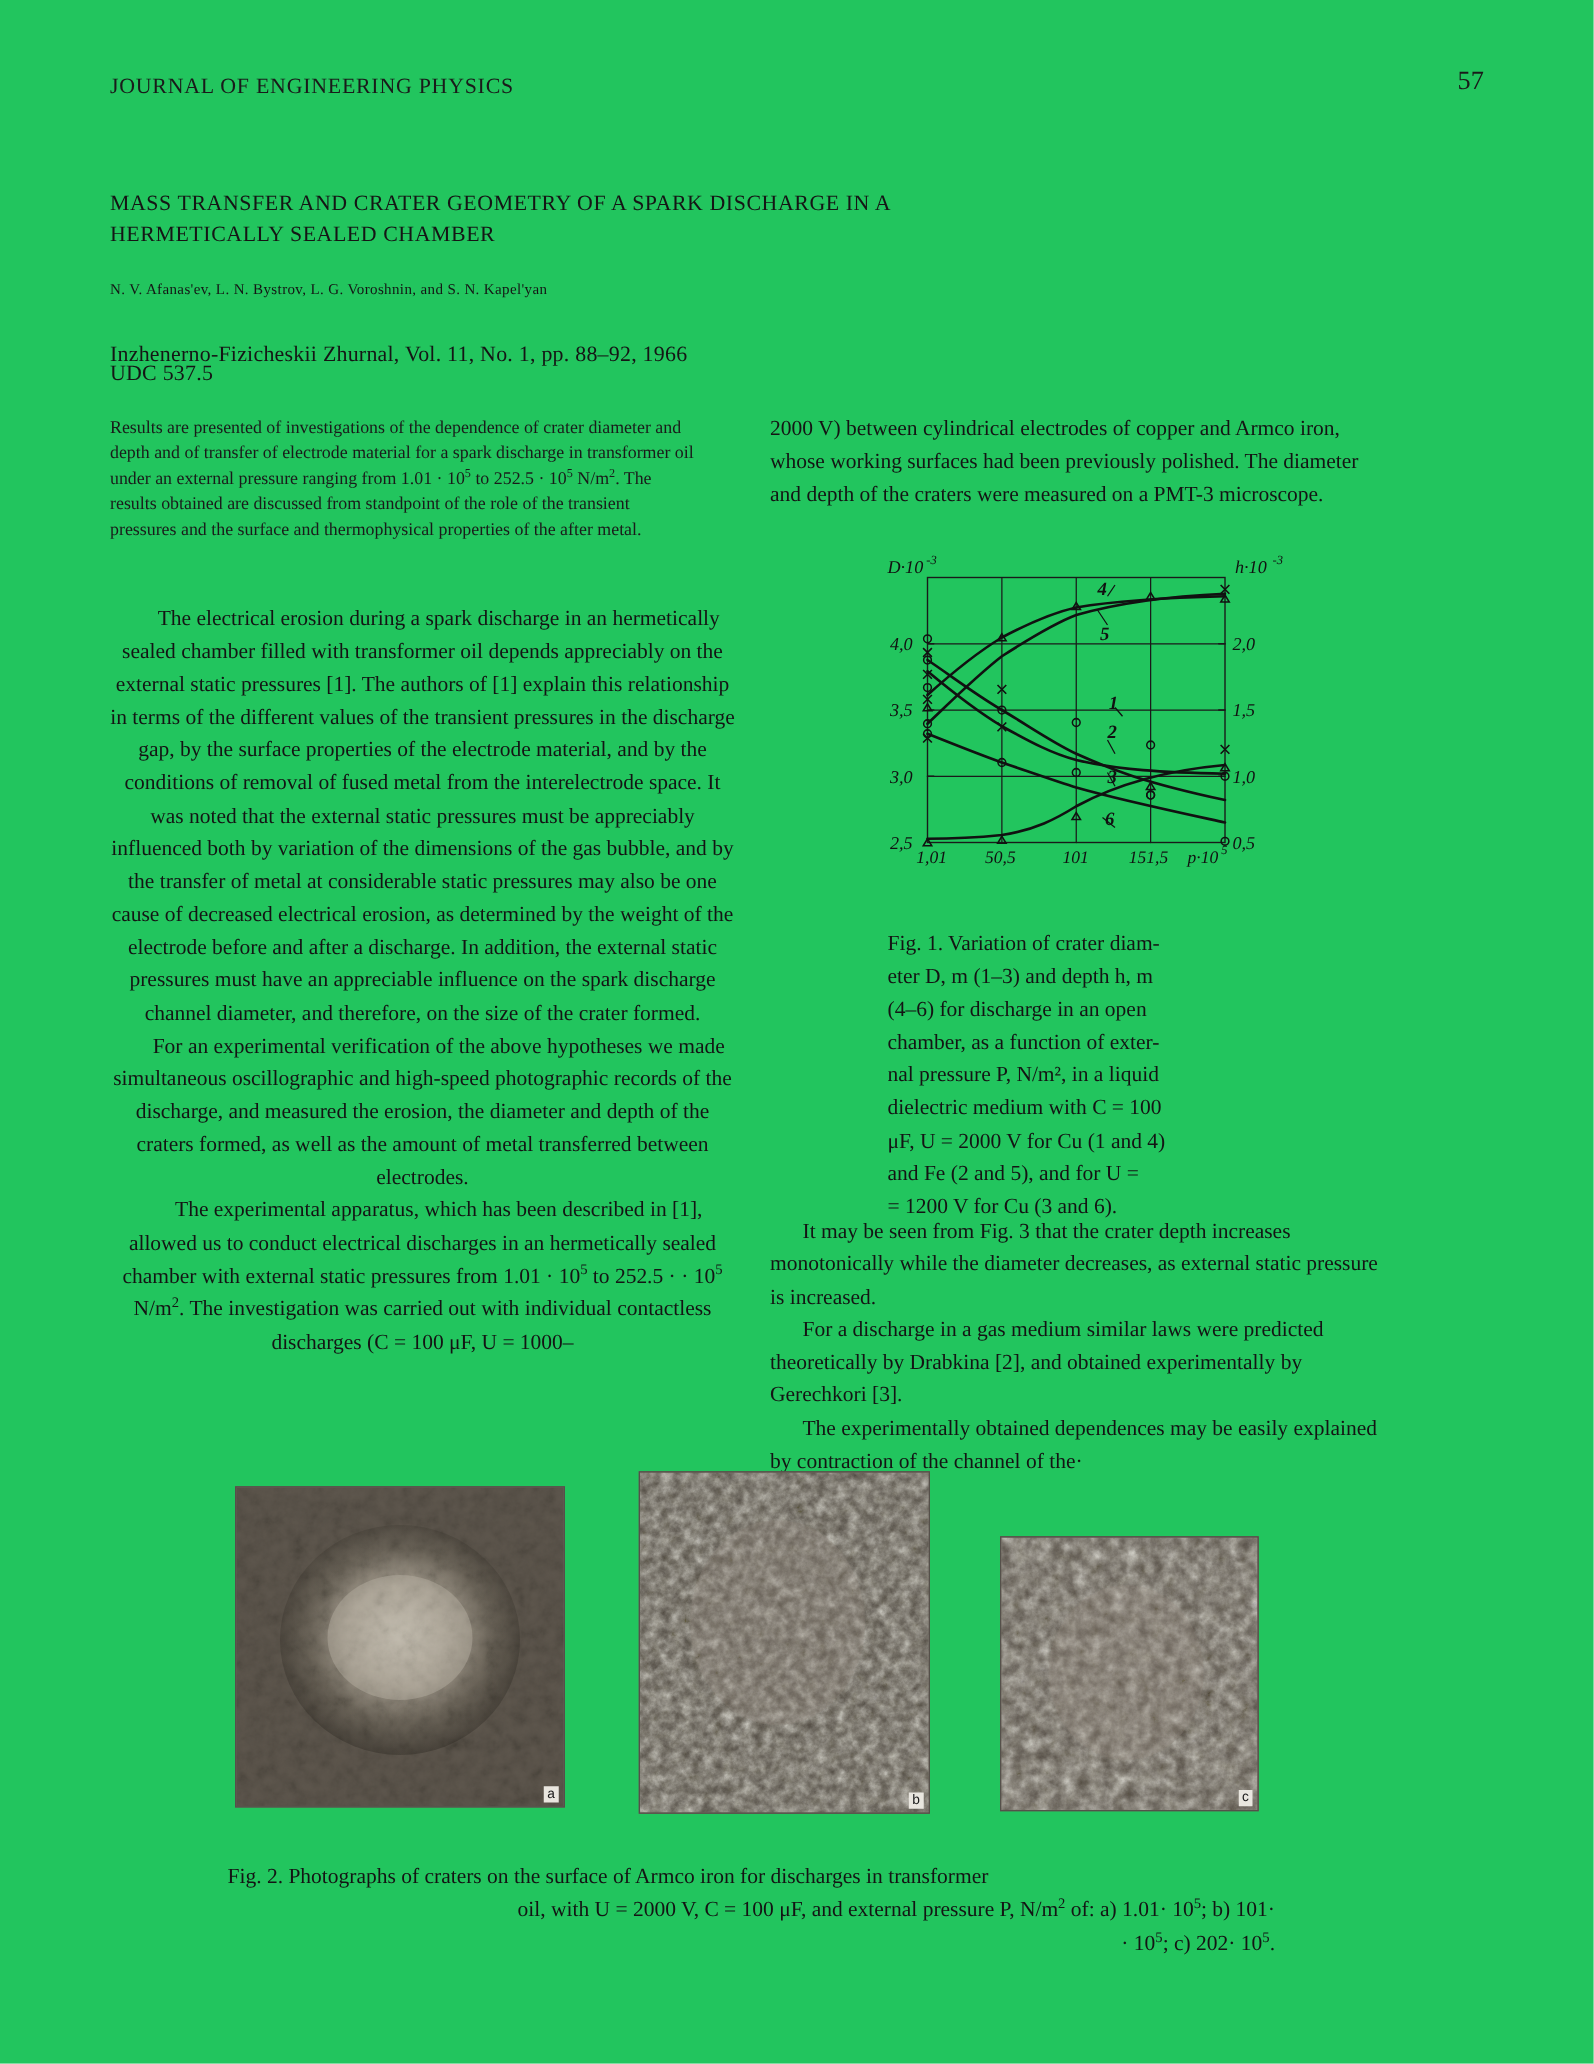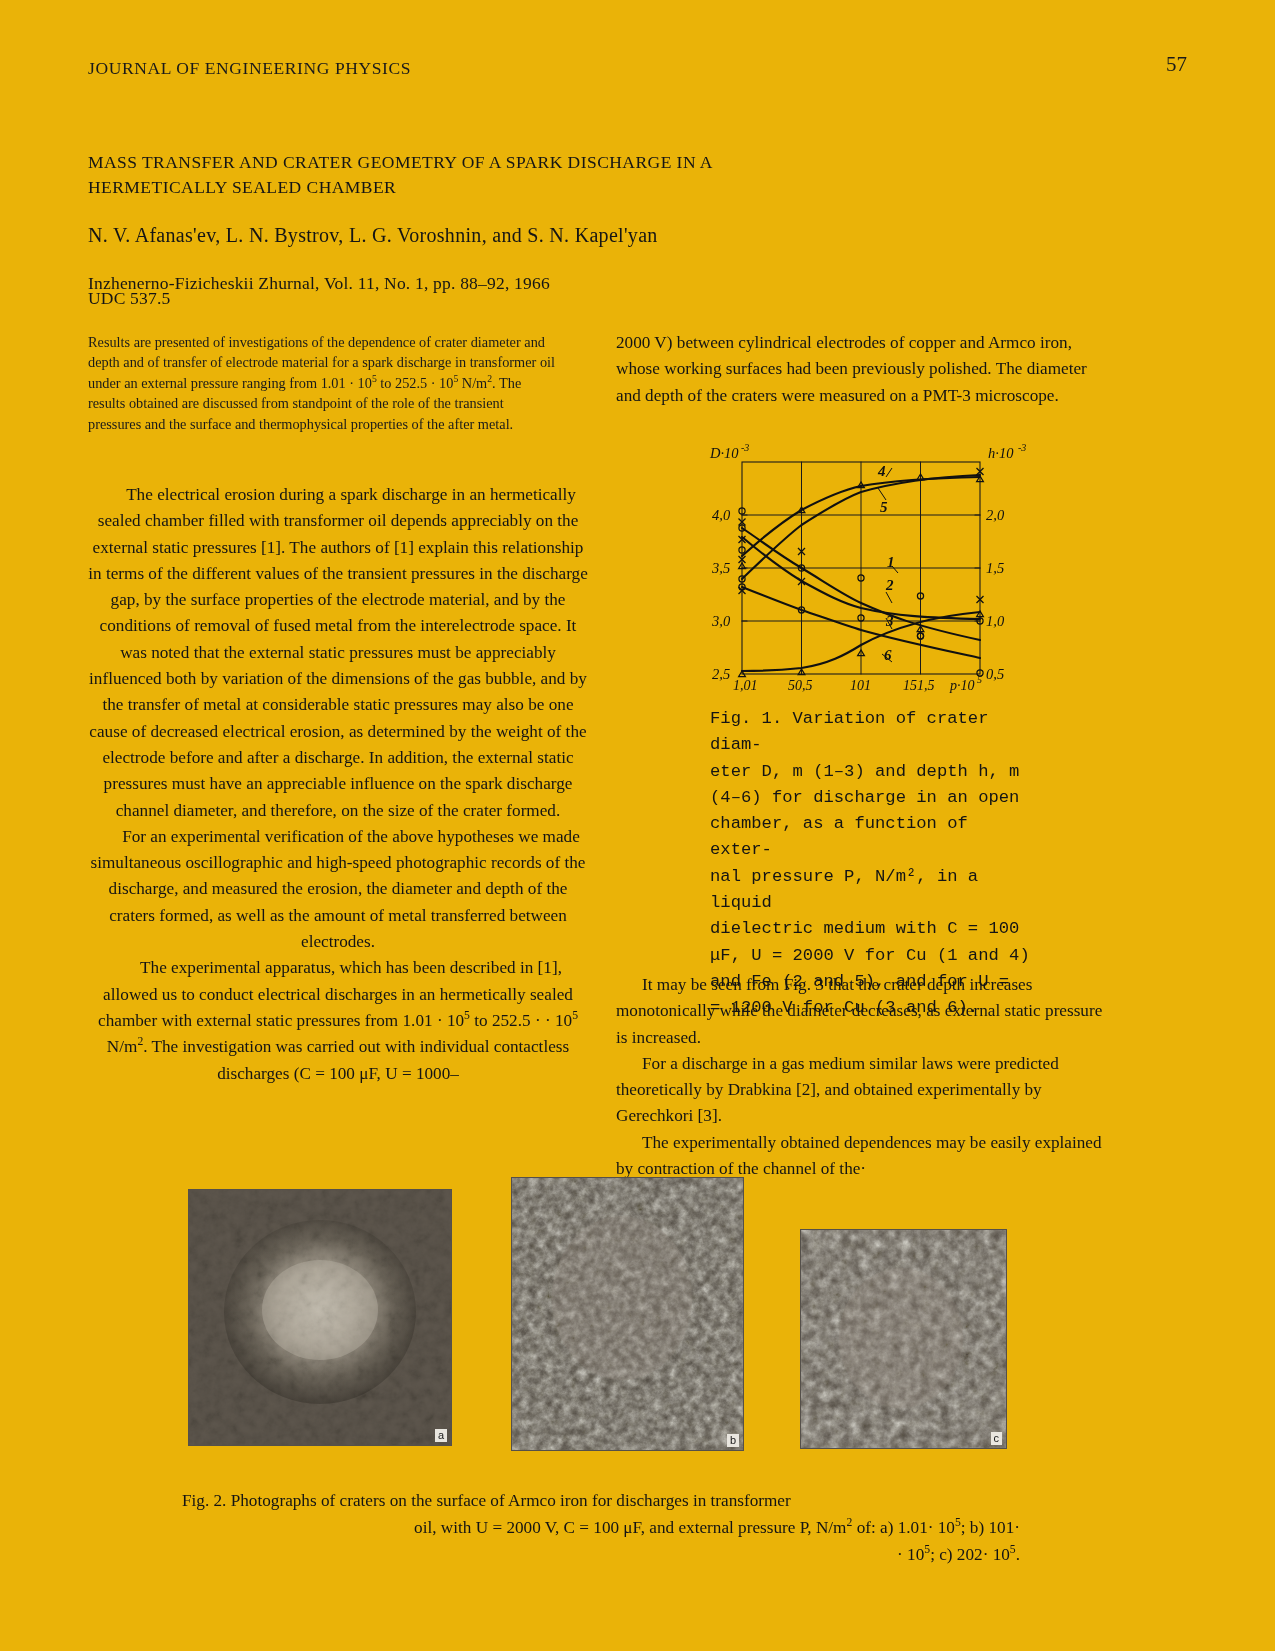--- a/index.html
+++ b/index.html
@@ -2,46 +2,46 @@
 <html><head>
 <meta charset="utf-8">
 <style>
   html,body{margin:0;padding:0;background:#ffffff;}
   body{
     width:1275px;height:1651px;position:relative;overflow:hidden;
     font-family:"Liberation Serif","DejaVu Serif",serif;
     color:#101010;
     -webkit-font-smoothing:antialiased;
   }
-  .page{position:absolute;inset:0;background:#eab308;}
+  .page{position:absolute;inset:0;background:#22c55e;}
 
   
   .runhead{position:absolute;left:88px;top:58px;font-size:17.5px;letter-spacing:.6px;color:#1a1a1a;}
   .pageno{position:absolute;right:88px;top:52px;font-size:21px;color:#1a1a1a;}
 
   
   .title{position:absolute;left:88px;top:150px;width:760px;font-size:17.5px;line-height:25px;letter-spacing:.45px;color:#151515;}
-  .authors{position:absolute;left:88px;top:224px;width:800px;font-size:20px;letter-spacing:.3px;color:#151515;}
+  .authors{position:absolute;left:88px;top:224px;width:800px;font-size:12px;letter-spacing:.3px;color:#151515;}
   .journalref{position:absolute;left:88px;top:257px;width:800px;font-size:17.5px;letter-spacing:.2px;color:#151515;margin-top:16px;}
   .udc{position:absolute;left:88px;top:288px;font-size:17.5px;letter-spacing:.2px;color:#151515;}
 
   
   .abstract{position:absolute;left:88px;top:332px;width:470px;font-size:14.3px;line-height:20.4px;text-align:left;color:#1a1a1a;}
 
   
   .colL{position:absolute;left:88px;top:470px;width:500px;font-size:17.2px;line-height:26.3px;color:#141414;text-align:center;margin-top:12px;}
   .colR1{position:absolute;left:616px;top:330px;width:490px;font-size:17.2px;line-height:26.3px;color:#141414;}
   .colR2{position:absolute;left:616px;top:972px;width:495px;font-size:17.2px;line-height:26.3px;color:#141414;}
   p{margin:0;}
   p.ind{text-indent:26px;}
   sup{font-size:.68em;vertical-align:super;line-height:0;}
 
   
   .fig1wrap{position:absolute;left:700px;top:440px;width:330px;height:300px;}
-  .fig1cap{position:absolute;left:710px;top:706px;width:320px;font-size:17.2px;line-height:26.3px;color:#141414;font-family:Liberation Mono, monospace;}
+  .fig1cap{position:absolute;left:710px;top:742px;width:320px;font-size:17.2px;line-height:26.3px;color:#141414;}
 
   
   .photo{position:absolute;background:#6a6359;overflow:hidden;border:1px solid #55504a;}
   .photo .lbl{position:absolute;right:4px;bottom:3px;background:#e9e6df;color:#1a1a1a;
     font-size:11px;line-height:13px;padding:0 3px;font-family:"Liberation Sans",sans-serif;}
   #photo-a{left:188px;top:1189px;width:262px;height:255px;}
   #photo-b{left:511px;top:1177px;width:231px;height:272px;}
   #photo-c{left:800px;top:1229px;width:205px;height:218px;}
   .fig2cap{position:absolute;left:182px;top:1487px;width:838px;font-size:17.2px;line-height:27px;color:#141414;text-align:center;}
   .fig2cap .l1{display:block;text-align:left;}

